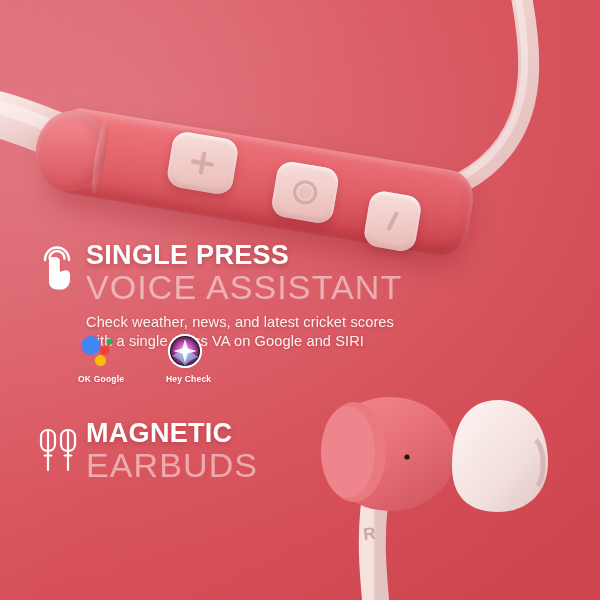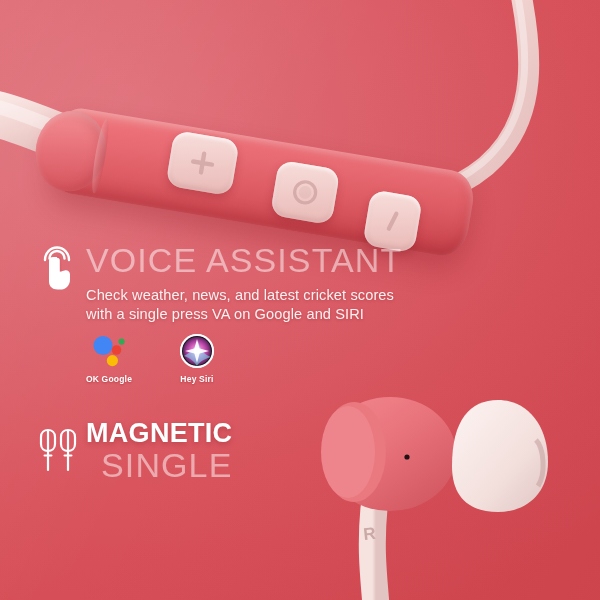--- a/index.html
+++ b/index.html
@@ -54,41 +54,41 @@
   .btn-center{left:226px;top:26px;width:62px;height:56px;}
   .btn-vol-down{left:322px;top:40px;width:52px;height:56px;}
   .glyph{display:block;opacity:.62;}
 
   
   .earbud{position:absolute;left:312px;top:382px;width:292px;height:220px;}
 
   
   .feature{position:absolute;left:36px;}
   .f1{top:242px;}
-  .f2{top:420px;text-align:right;}
+  .f2{top:420px;}
   .feat-icon{position:absolute;left:0;top:4px;width:44px;height:46px;}
   .feat-icon.eb{top:8px;}
   .feat-text{margin-left:50px;}
   .h-main{
     margin:0;color:#ffffff;font-weight:bold;font-size:27px;line-height:1;
     letter-spacing:.3px;text-shadow:0 2px 5px rgba(130,25,35,.35);
   }
   .h-sub{
     margin:1px 0 0 0;color:rgba(255,255,255,.50);font-weight:300;font-size:34px;
     line-height:1.05;letter-spacing:1.1px;
   }
   .body-copy{
     margin:7px 0 0 0;color:#fdf1f1;font-size:14.6px;line-height:1.32;
     font-weight:400;letter-spacing:.1px;text-shadow:0 1px 3px rgba(130,25,35,.30);
     white-space:pre-line;
   }
 
   
   .assistants{position:absolute;left:78px;top:332px;display:flex;gap:26px;}
-  .assistant{display:flex;flex-direction:column;align-items:center;width:62px;}
+  .assistant{display:flex;flex-direction:column;width:62px;}
   .assistant-art{width:38px;height:38px;}
   .assistant-label{
     margin-top:4px;color:#ffffff;font-size:8.5px;font-weight:bold;letter-spacing:.2px;
     text-shadow:0 1px 2px rgba(130,25,35,.40);white-space:nowrap;
   }
 </style>
 </head>
 <body>
 
 <div class="stage">
@@ -172,20 +172,21 @@
     <svg class="feat-icon" viewBox="0 0 44 46">
       <g fill="none" stroke="#ffffff" stroke-width="2.4" stroke-linecap="round">
         <path d="M13.5 12.5 C13.5 8.4 16.9 5 21 5 C25.1 5 28.5 8.4 28.5 12.5"></path>
         <path d="M9 14 C9 6.8 14.4 1.5 21 1.5 C27.6 1.5 33 6.8 33 14"></path>
       </g>
       <path d="M21 11 C23.1 11 24.6 12.6 24.6 14.6 L24.6 25.4 L28.6 24.4 C31.6 23.7 34 25.6 34 28.4 L34 33.4
                C34 39.4 30 43.6 24 43.6 L21.4 43.6 C16.4 43.6 13 40.4 13 35.6 L13 14.6 C13 12.6 14.9 11 17 11 Z" fill="#ffffff"></path>
       <path d="M24.6 25.4 L24.6 14.6 C24.6 12.6 23.1 11 21 11" fill="none" stroke="#dc636d" stroke-width="1.6"></path>
     </svg>
     <div class="feat-text">
+      <h2 class="h-main">SINGLE PRESS</h2>
       <div class="h-sub">VOICE ASSISTANT</div>
       <p class="body-copy">Check weather, news, and latest cricket scores
 with a single press VA on Google and SIRI</p>
     </div>
   </div>
 
   <div class="assistants">
 
     <div class="assistant">
       <svg class="assistant-art" viewBox="0 0 38 38">
@@ -208,21 +209,21 @@
           </radialGradient>
         </defs>
         <circle cx="19" cy="19" r="17" fill="#f0eef2"></circle>
         <circle cx="19" cy="19" r="15" fill="#15121d"></circle>
         <circle cx="19" cy="19" r="14" fill="url(#siriOrb)"></circle>
         <path d="M6 24 C12 21 16 17 20 9 C22 18 27 23 33 25 C26 27 21 30 19 34 C16 29 12 26 6 24 Z" fill="rgba(120,235,250,.55)"></path>
         <path d="M19 7 L21.6 16.4 L31 19 L21.6 21.6 L19 31 L16.4 21.6 L7 19 L16.4 16.4 Z" fill="rgba(255,255,255,.92)"></path>
         <circle cx="19" cy="19" r="3.2" fill="#ffffff"></circle>
         <circle cx="19" cy="19" r="16.2" fill="none" stroke="rgba(255,255,255,.85)" stroke-width="1.6"></circle>
       </svg>
-      <div class="assistant-label">Hey Siri</div>
+      <div class="assistant-label">Hey Check</div>
     </div>
 
   </div>
 
   <div class="feature f2">
     <svg class="feat-icon eb" viewBox="0 0 44 46">
       <g fill="none" stroke="#ffffff" stroke-width="2.2" stroke-linejoin="round">
         <path d="M5 9 C5 4.6 8.2 2 12 2 C15.8 2 19 4.6 19 9 L19 16 C19 20.4 15.8 23 12 23 C8.2 23 5 20.4 5 16 Z"></path>
         <path d="M12 2 L12 23"></path>
         <path d="M25 9 C25 4.6 28.2 2 32 2 C35.8 2 39 4.6 39 9 L39 16 C39 20.4 35.8 23 32 23 C28.2 23 25 20.4 25 16 Z"></path>
@@ -230,17 +231,17 @@
       </g>
       <g fill="none" stroke="#ffffff" stroke-width="2.2" stroke-linecap="round">
         <path d="M12 23 L12 42"></path>
         <path d="M32 23 L32 42"></path>
         <path d="M8.6 27.5 L15.4 27.5"></path>
         <path d="M28.6 27.5 L35.4 27.5"></path>
       </g>
     </svg>
     <div class="feat-text">
       <h2 class="h-main">MAGNETIC</h2>
-      <div class="h-sub">SINGLE</div>
+      <div class="h-sub">EARBUDS</div>
     </div>
   </div>
 
 </div>
 
 </body></html>

